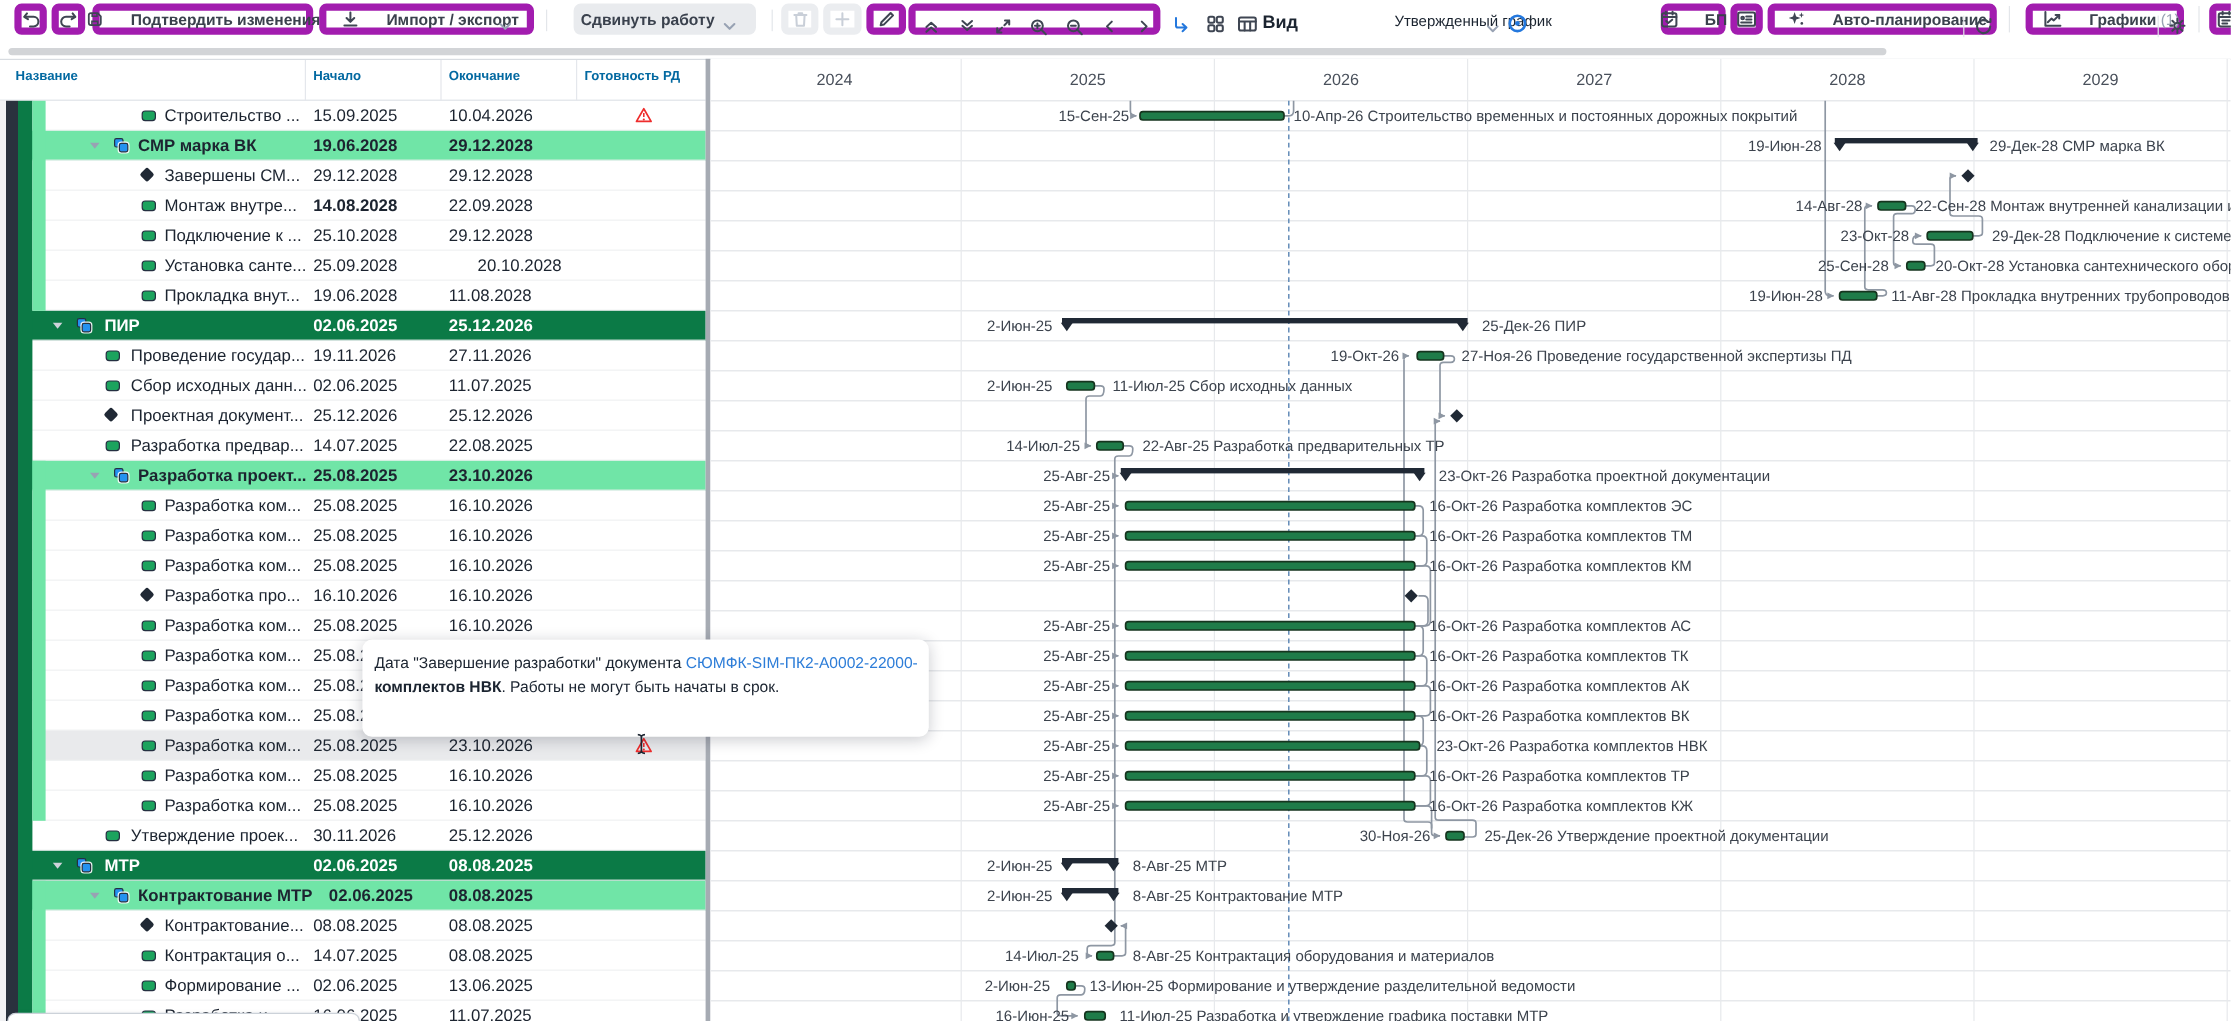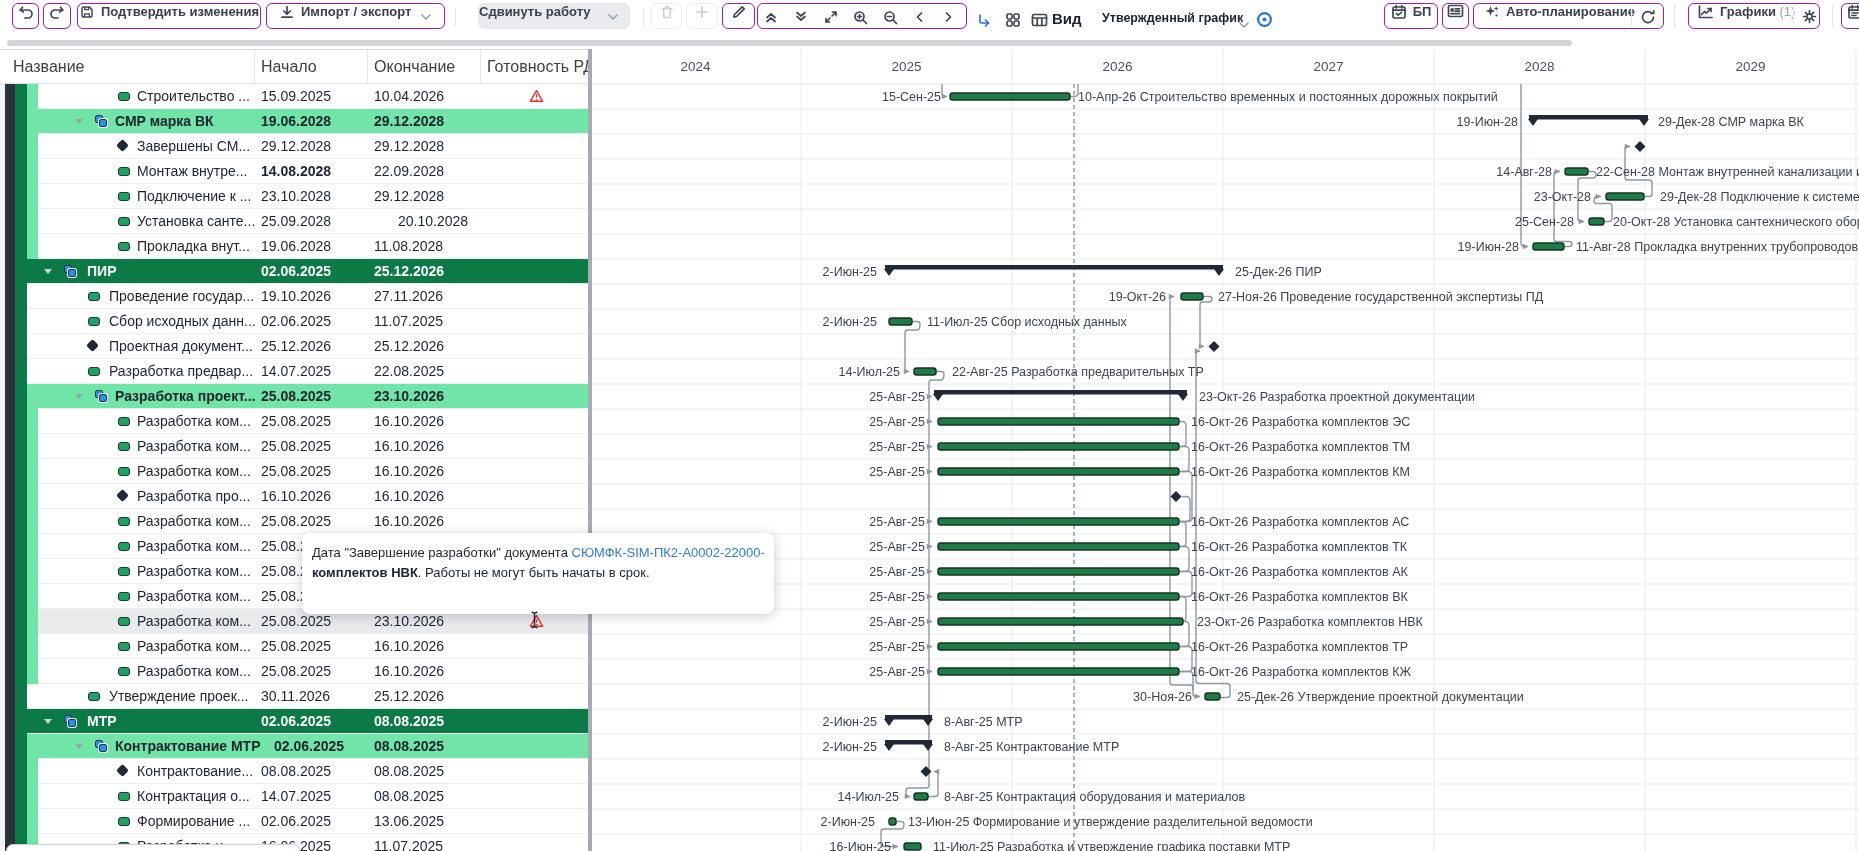--- a/index.html
+++ b/index.html
@@ -1,38 +1,38 @@
 <!DOCTYPE html>
 <html lang="ru"><head><meta charset="utf-8"><title>График</title>
 <style>
 *{margin:0;padding:0;box-sizing:border-box}
 html,body{width:1859px;height:851px;overflow:hidden;background:#fff;
  font-family:"Liberation Sans",sans-serif;-webkit-font-smoothing:antialiased}
 #app{position:relative;width:1859px;height:851px;overflow:hidden}
 .abs{position:absolute}
 
 #toolbar{position:absolute;left:0;top:0;width:1859px;height:40px;background:#fff}
-.tb{position:absolute;top:3px;height:26px;border:1px solid #a21caf;border-radius:6px;
- background:#fff;display:flex;align-items:flex-start;justify-content:center;gap:6px;
+.tb{position:absolute;top:3px;height:26px;border:6px solid #a21caf;border-radius:6px;
+ background:#fff;display:flex;align-items:center;justify-content:center;gap:22px;
  font-size:13px;color:#3a414d;font-weight:700;white-space:nowrap}
 .tb svg{flex:0 0 auto}
 .tb em{font-style:normal;display:flex;margin-left:2px}
 .tbg{background:#e9ebee;border-color:#e9ebee;justify-content:flex-start}
 .tbg em{position:absolute;right:10px;top:9px}
 .tbd{border-color:#ebedf0}
 .ti{position:absolute;top:6px}
 .fl{position:absolute}
 .tt{position:absolute;top:10px;font-size:15px;color:#1b2430;font-weight:700}
 .vsep{position:absolute;top:8px;width:1px;height:18px;background:#e3e6ea}
 .gsep{position:absolute;top:4px;width:1px;height:18px;background:#e3e6ea}
 #hscroll{position:absolute;left:7px;top:40px;width:1565px;height:6px;border-radius:3px;background:#d2d4d7}
 
 #tborder{position:absolute;left:0;top:49px;width:1859px;height:1px;background:#d8dce1}
 #thead{position:absolute;left:0;top:50px;width:588px;height:34px;background:#fff;border-bottom:1px solid #dfe3e8}
-#thead span{position:absolute;top:8px;font-size:16px;font-weight:400;color:#404040;white-space:nowrap}
+#thead span{position:absolute;top:8px;font-size:11px;font-weight:700;color:#0369a1;white-space:nowrap}
 #thead i{position:absolute;top:0;width:1px;height:34px;background:#e4e7ec}
 .row{position:absolute;left:0;width:588px;border-bottom:1px solid #edeff1}
 .cell{position:absolute;font-size:14px;line-height:25px;white-space:nowrap;overflow:hidden;z-index:3}
 .ticon{position:absolute;width:12px;height:9px;border:1.5px solid #253041;border-radius:3px;background:#1ca35e;z-index:3}
 .gicon{position:absolute;width:13px;height:13px;z-index:3}
 .gicon i{position:absolute;width:8px;height:8px;border-radius:2px;background:#2492f0;border:1px solid #253041}
 .gicon .gb{left:0;top:0}
 .gicon .gf{left:4px;top:4px;box-shadow:0 0 0 1px rgba(255,255,255,.9)}
 .micon{position:absolute;width:9px;height:9px;background:#202935;transform:rotate(45deg);border-radius:2px;z-index:3}
 .exp{position:absolute;width:0;height:0;border-left:4.5px solid transparent;border-right:4.5px solid transparent;border-top:5px solid #98a2b3;z-index:3}
@@ -140,21 +140,21 @@
           <rect x="2" y="2" width="5" height="5" rx="1.4" stroke="#3f4653" stroke-width="1.7" fill="none" stroke-linecap="round" stroke-linejoin="round"></rect>
           <rect x="9" y="2" width="5" height="5" rx="1.4" stroke="#3f4653" stroke-width="1.7" fill="none" stroke-linecap="round" stroke-linejoin="round"></rect>
           <rect x="2" y="9" width="5" height="5" rx="1.4" stroke="#3f4653" stroke-width="1.7" fill="none" stroke-linecap="round" stroke-linejoin="round"></rect>
           <rect x="9" y="9" width="5" height="5" rx="1.4" stroke="#3f4653" stroke-width="1.7" fill="none" stroke-linecap="round" stroke-linejoin="round"></rect>
         </svg></i>
 <i class="fl" style="left:1031px;top:12px"><svg width="17" height="16" viewBox="0 0 17 16">
           <rect x="1.5" y="2.5" width="14" height="11" rx="1.5" stroke="#3f4653" stroke-width="1.7" fill="none" stroke-linecap="round" stroke-linejoin="round"></rect>
           <path d="M1.5 6 H15.5 M6.2 6 V13.5 M10.8 6 V13.5" stroke="#3f4653" stroke-width="1.7" fill="none" stroke-linecap="round" stroke-linejoin="round"></path>
         </svg></i>
 <span class="tt" style="left:1052px">Вид</span>
-<span class="tt" style="left:1102px;font-weight:700;font-size:12.5px;top:11px">Утвержденный график</span>
+<span class="tt" style="left:1162px;font-weight:400;font-size:12.5px;top:11px">Утвержденный график</span>
 <i class="fl" style="left:1238px;top:15px"><svg width="12" height="8" viewBox="0 0 12 8">
           <path d="M2 2 L6 6 L10 2" stroke="#98a2b3" stroke-width="1.7" fill="none" stroke-linecap="round" stroke-linejoin="round"></path>
         </svg></i>
 <i class="fl" style="left:1256px;top:11px"><svg width="17" height="17" viewBox="0 0 17 17">
           <circle cx="8.5" cy="8.5" r="6.4" stroke="#2478dd" stroke-width="2.2" fill="none"></circle>
           <circle cx="8.5" cy="8.5" r="2" fill="#2478dd"></circle>
         </svg></i>
 <div class="tb" style="left:1384px;width:54px;">
         <svg width="16" height="16" viewBox="0 0 16 16">
           <rect x="2" y="3" width="12" height="11" rx="1.5" stroke="#3f4653" stroke-width="1.7" fill="none" stroke-linecap="round" stroke-linejoin="round"></rect>
@@ -231,21 +231,21 @@
     <span class="cell" style="left:261px;top:134px;width:100px;color:#1c2430;">29.12.2028</span>
     <span class="cell" style="left:374px;top:134px;width:100px;color:#1c2430;">29.12.2028</span>
     <div class="row" style="top:159px;height:25px;background:#ffffff;"></div>
     <span class="ticon" style="left:118px;top:167px"></span>
     <span class="cell" style="left:137px;top:159px;width:122px;color:#1c2430;">Монтаж внутре...</span>
     <span class="cell" style="left:261px;top:159px;width:100px;color:#1c2430;font-weight:bold;">14.08.2028</span>
     <span class="cell" style="left:374px;top:159px;width:100px;color:#1c2430;">22.09.2028</span>
     <div class="row" style="top:184px;height:25px;background:#ffffff;"></div>
     <span class="ticon" style="left:118px;top:192px"></span>
     <span class="cell" style="left:137px;top:184px;width:122px;color:#1c2430;">Подключение к ...</span>
-    <span class="cell" style="left:261px;top:184px;width:100px;color:#1c2430;">23.10.2028</span>
+    <span class="cell" style="left:261px;top:184px;width:100px;color:#1c2430;">25.10.2028</span>
     <span class="cell" style="left:374px;top:184px;width:100px;color:#1c2430;">29.12.2028</span>
     <div class="row" style="top:209px;height:25px;background:#ffffff;"></div>
     <span class="ticon" style="left:118px;top:217px"></span>
     <span class="cell" style="left:137px;top:209px;width:122px;color:#1c2430;">Установка санте...</span>
     <span class="cell" style="left:261px;top:209px;width:100px;color:#1c2430;">25.09.2028</span>
     <span class="cell" style="left:374px;top:209px;width:100px;color:#1c2430;margin-left:24px;">20.10.2028</span>
     <div class="row" style="top:234px;height:25px;background:#ffffff;"></div>
     <span class="ticon" style="left:118px;top:242px"></span>
     <span class="cell" style="left:137px;top:234px;width:122px;color:#1c2430;">Прокладка внут...</span>
     <span class="cell" style="left:261px;top:234px;width:100px;color:#1c2430;">19.06.2028</span>
@@ -255,21 +255,21 @@
     <span class="gicon" style="left:64px;top:265px">
       <i class="gb"></i>
       <i class="gf"></i>
     </span>
     <span class="cell" style="left:87px;top:259px;width:172px;color:#ffffff;font-weight:700;">ПИР</span>
     <span class="cell" style="left:261px;top:259px;width:100px;color:#ffffff;font-weight:700;">02.06.2025</span>
     <span class="cell" style="left:374px;top:259px;width:100px;color:#ffffff;font-weight:700;">25.12.2026</span>
     <div class="row" style="top:284px;height:25px;background:#ffffff;"></div>
     <span class="ticon" style="left:88px;top:292px"></span>
     <span class="cell" style="left:109px;top:284px;width:150px;color:#1c2430;">Проведение государ...</span>
-    <span class="cell" style="left:261px;top:284px;width:100px;color:#1c2430;">19.10.2026</span>
+    <span class="cell" style="left:261px;top:284px;width:100px;color:#1c2430;">19.11.2026</span>
     <span class="cell" style="left:374px;top:284px;width:100px;color:#1c2430;">27.11.2026</span>
     <div class="row" style="top:309px;height:25px;background:#ffffff;"></div>
     <span class="ticon" style="left:88px;top:317px"></span>
     <span class="cell" style="left:109px;top:309px;width:150px;color:#1c2430;">Сбор исходных данн...</span>
     <span class="cell" style="left:261px;top:309px;width:100px;color:#1c2430;">02.06.2025</span>
     <span class="cell" style="left:374px;top:309px;width:100px;color:#1c2430;">11.07.2025</span>
     <div class="row" style="top:334px;height:25px;background:#ffffff;"></div>
     <span class="micon" style="left:88px;top:341px"></span>
     <span class="cell" style="left:109px;top:334px;width:150px;color:#1c2430;">Проектная документ...</span>
     <span class="cell" style="left:261px;top:334px;width:100px;color:#1c2430;">25.12.2026</span>

